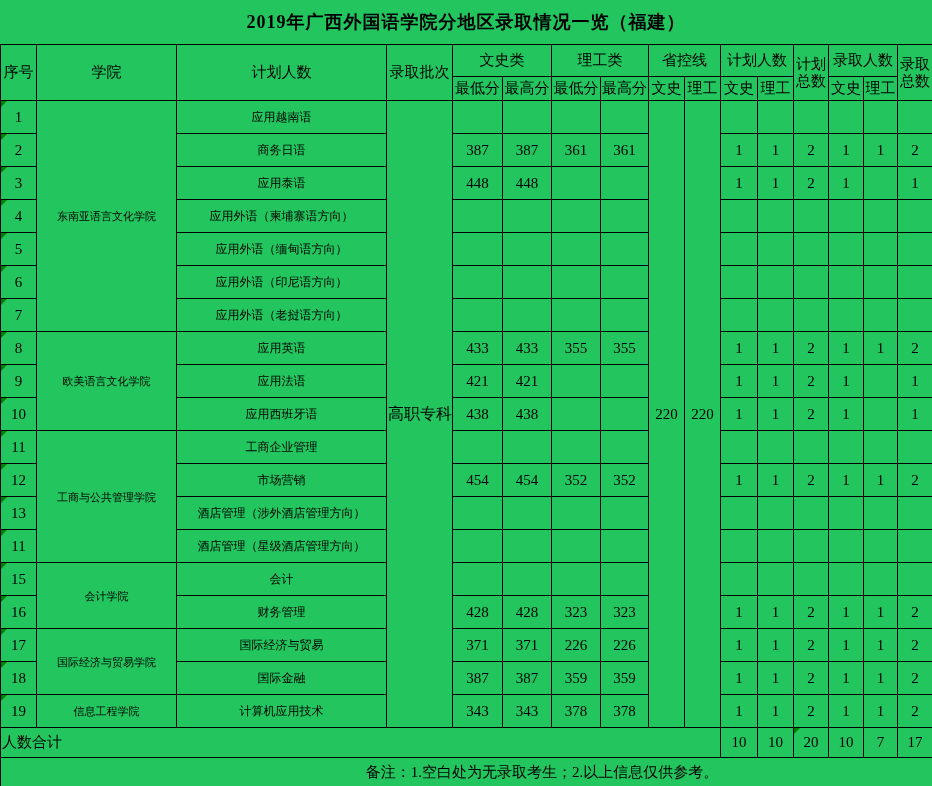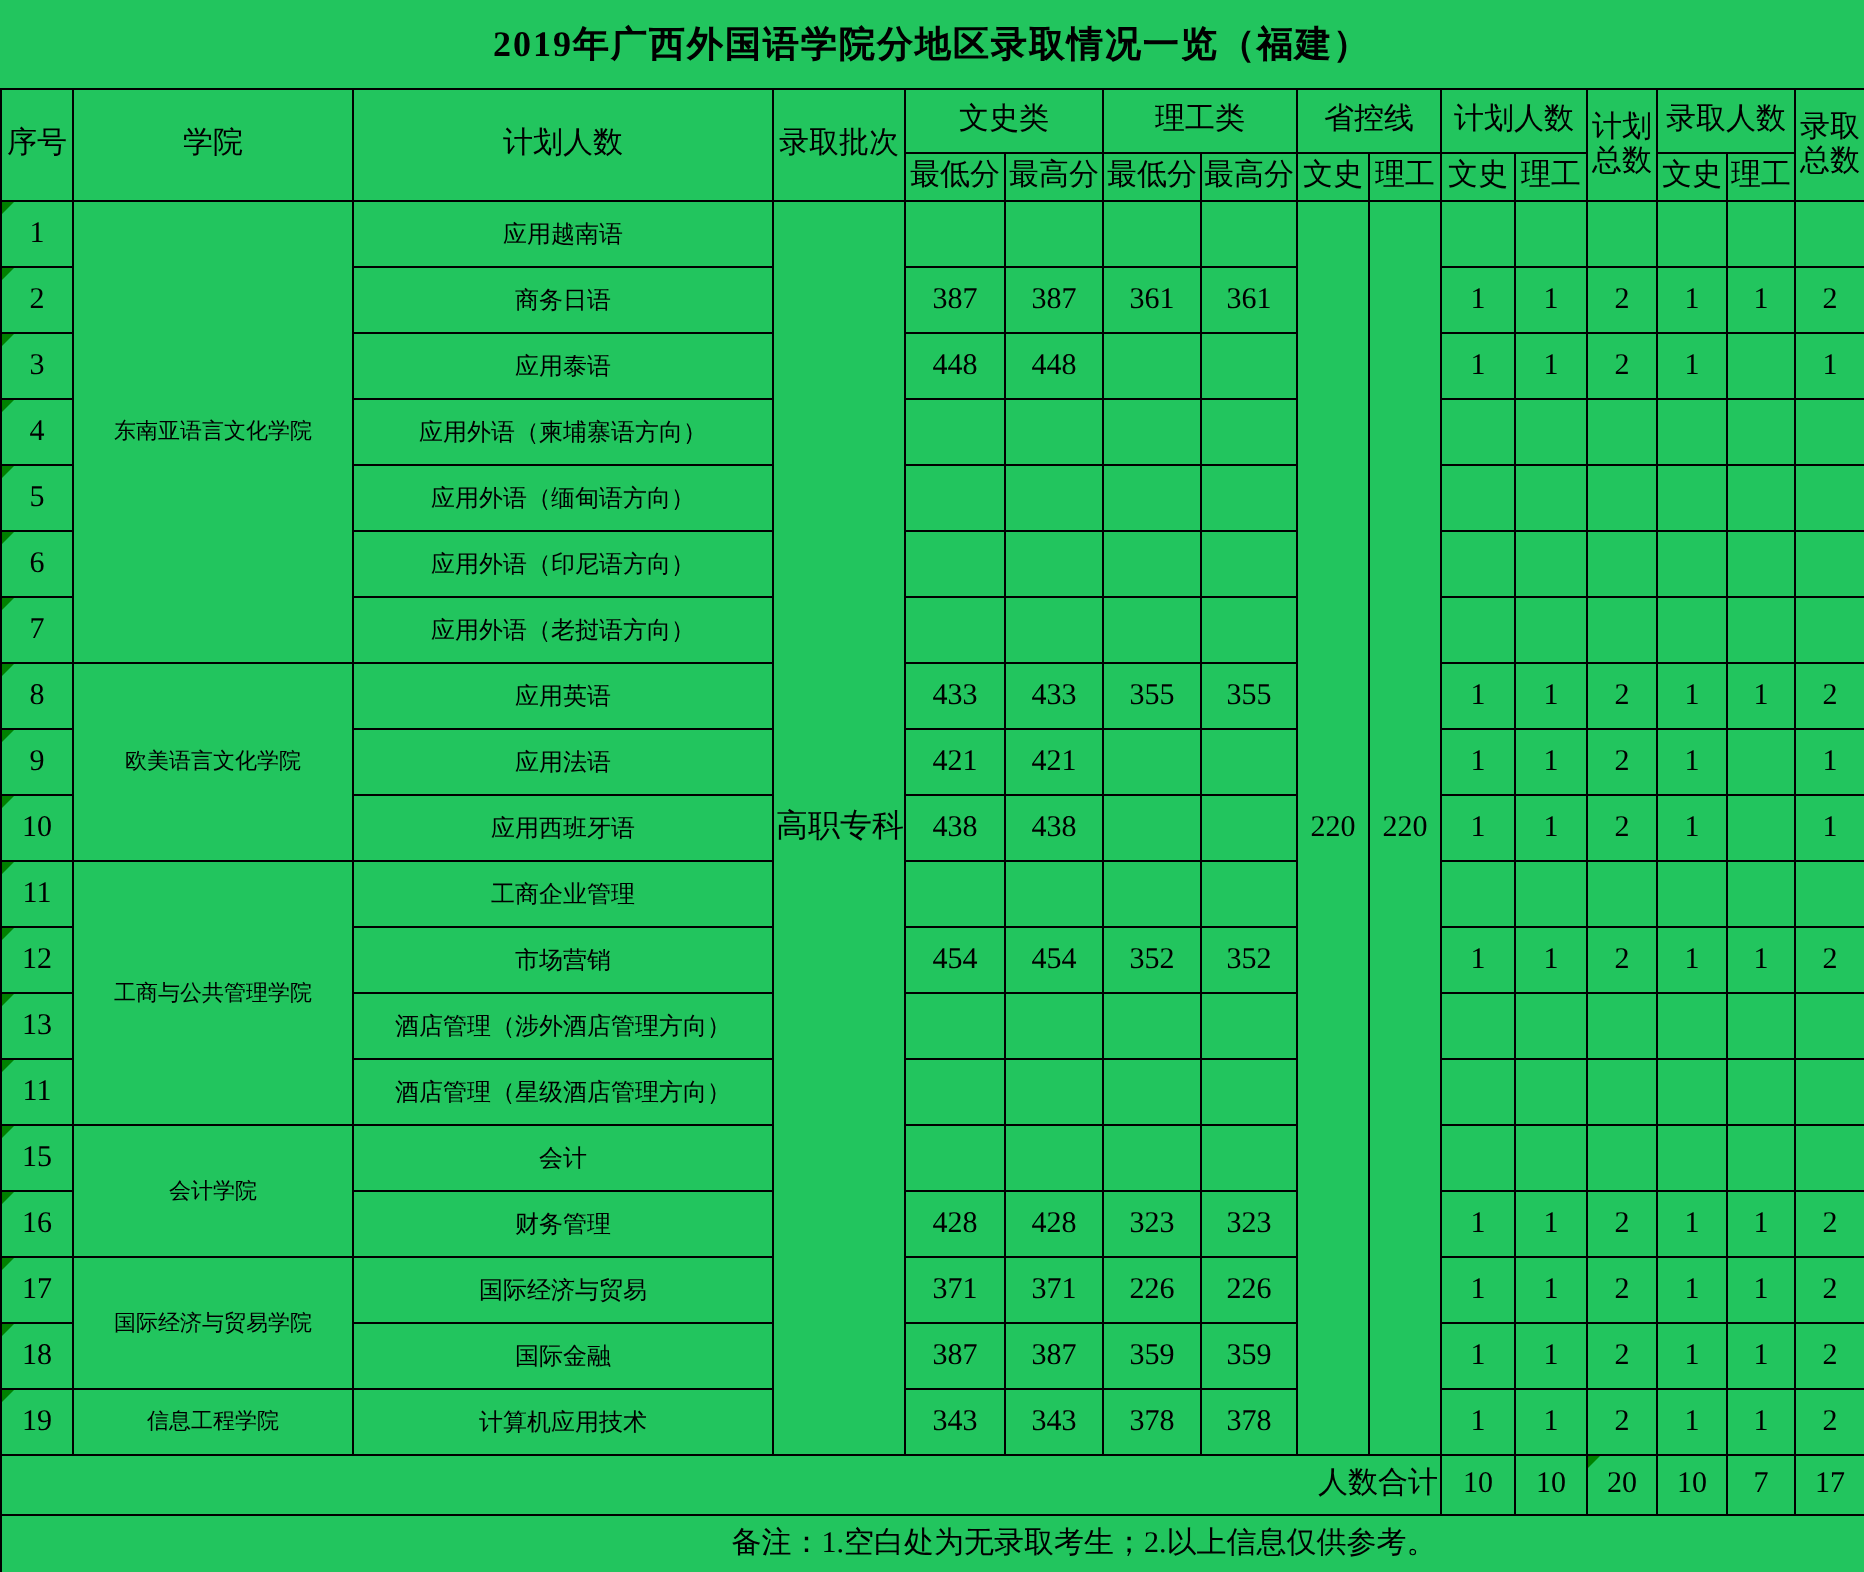--- a/index.html
+++ b/index.html
@@ -41,21 +41,21 @@
   }
   tr.hdr1 { height: 32px; margin-left: 28px; }
   tr.hdr2 { height: 24px; }
   tr.datarow { height: 33px; }
   tr.totalsrow { height: 30px; }
   tr.remarkrow { height: 29px; margin-left: 40px; }
   td.college { font-size: 11px; word-break: break-all; line-height: 20px; padding: 0; }
   td.major   { white-space: nowrap; font-size: 12px; }
   td.batch   { white-space: nowrap; font-size: 16px; }
   th.wrapnum { word-break: break-all; line-height: 17px; }
-  td.totals-label { text-align: right; }
+  td.totals-label { text-align: left; }
   td.remark-cell { text-align: center; padding-left: 152px; }
   .tri {
     position: absolute;
     top: 0; left: 0;
     width: 0; height: 0;
     border-top: 6px solid #008000;
     border-right: 6px solid transparent;
     pointer-events: none;
   }
 </style>

